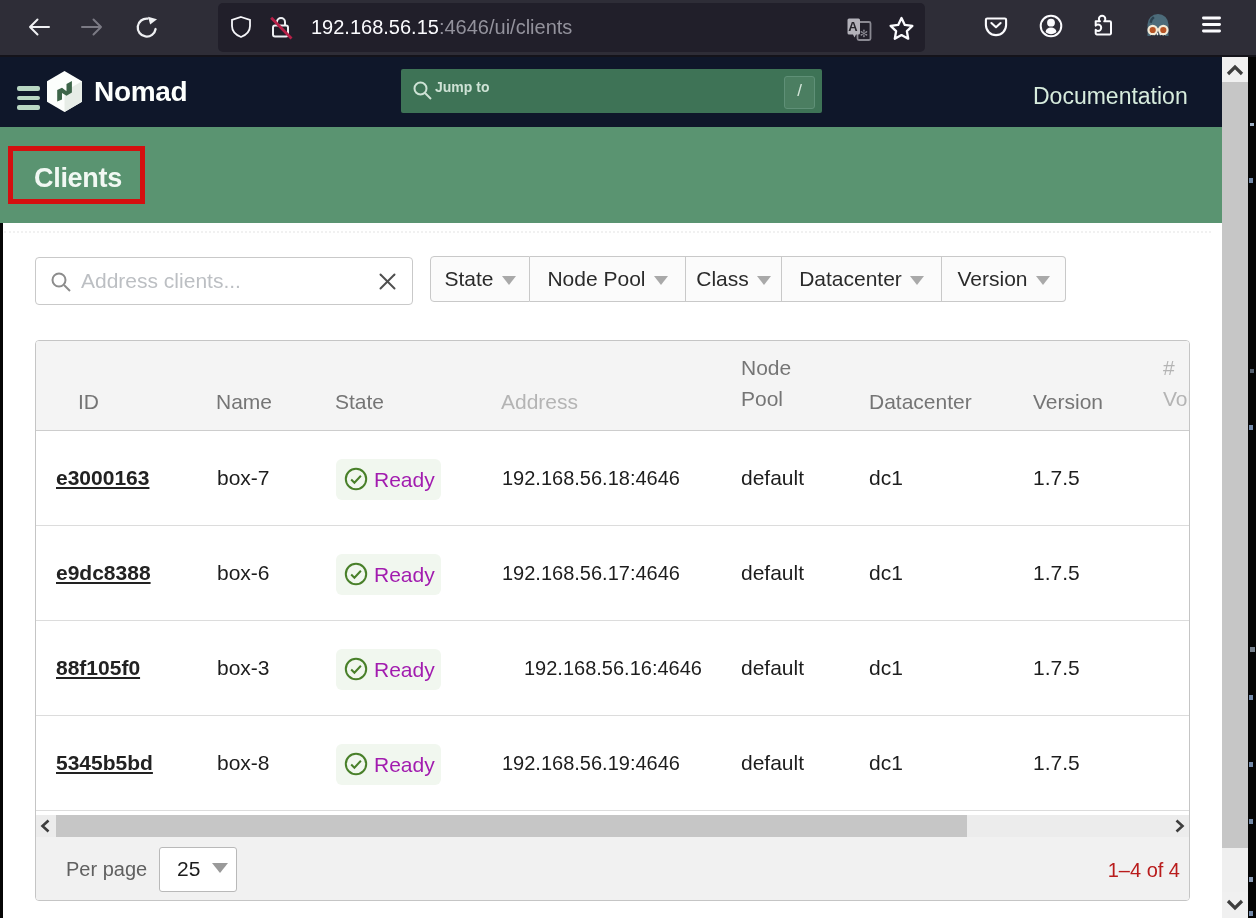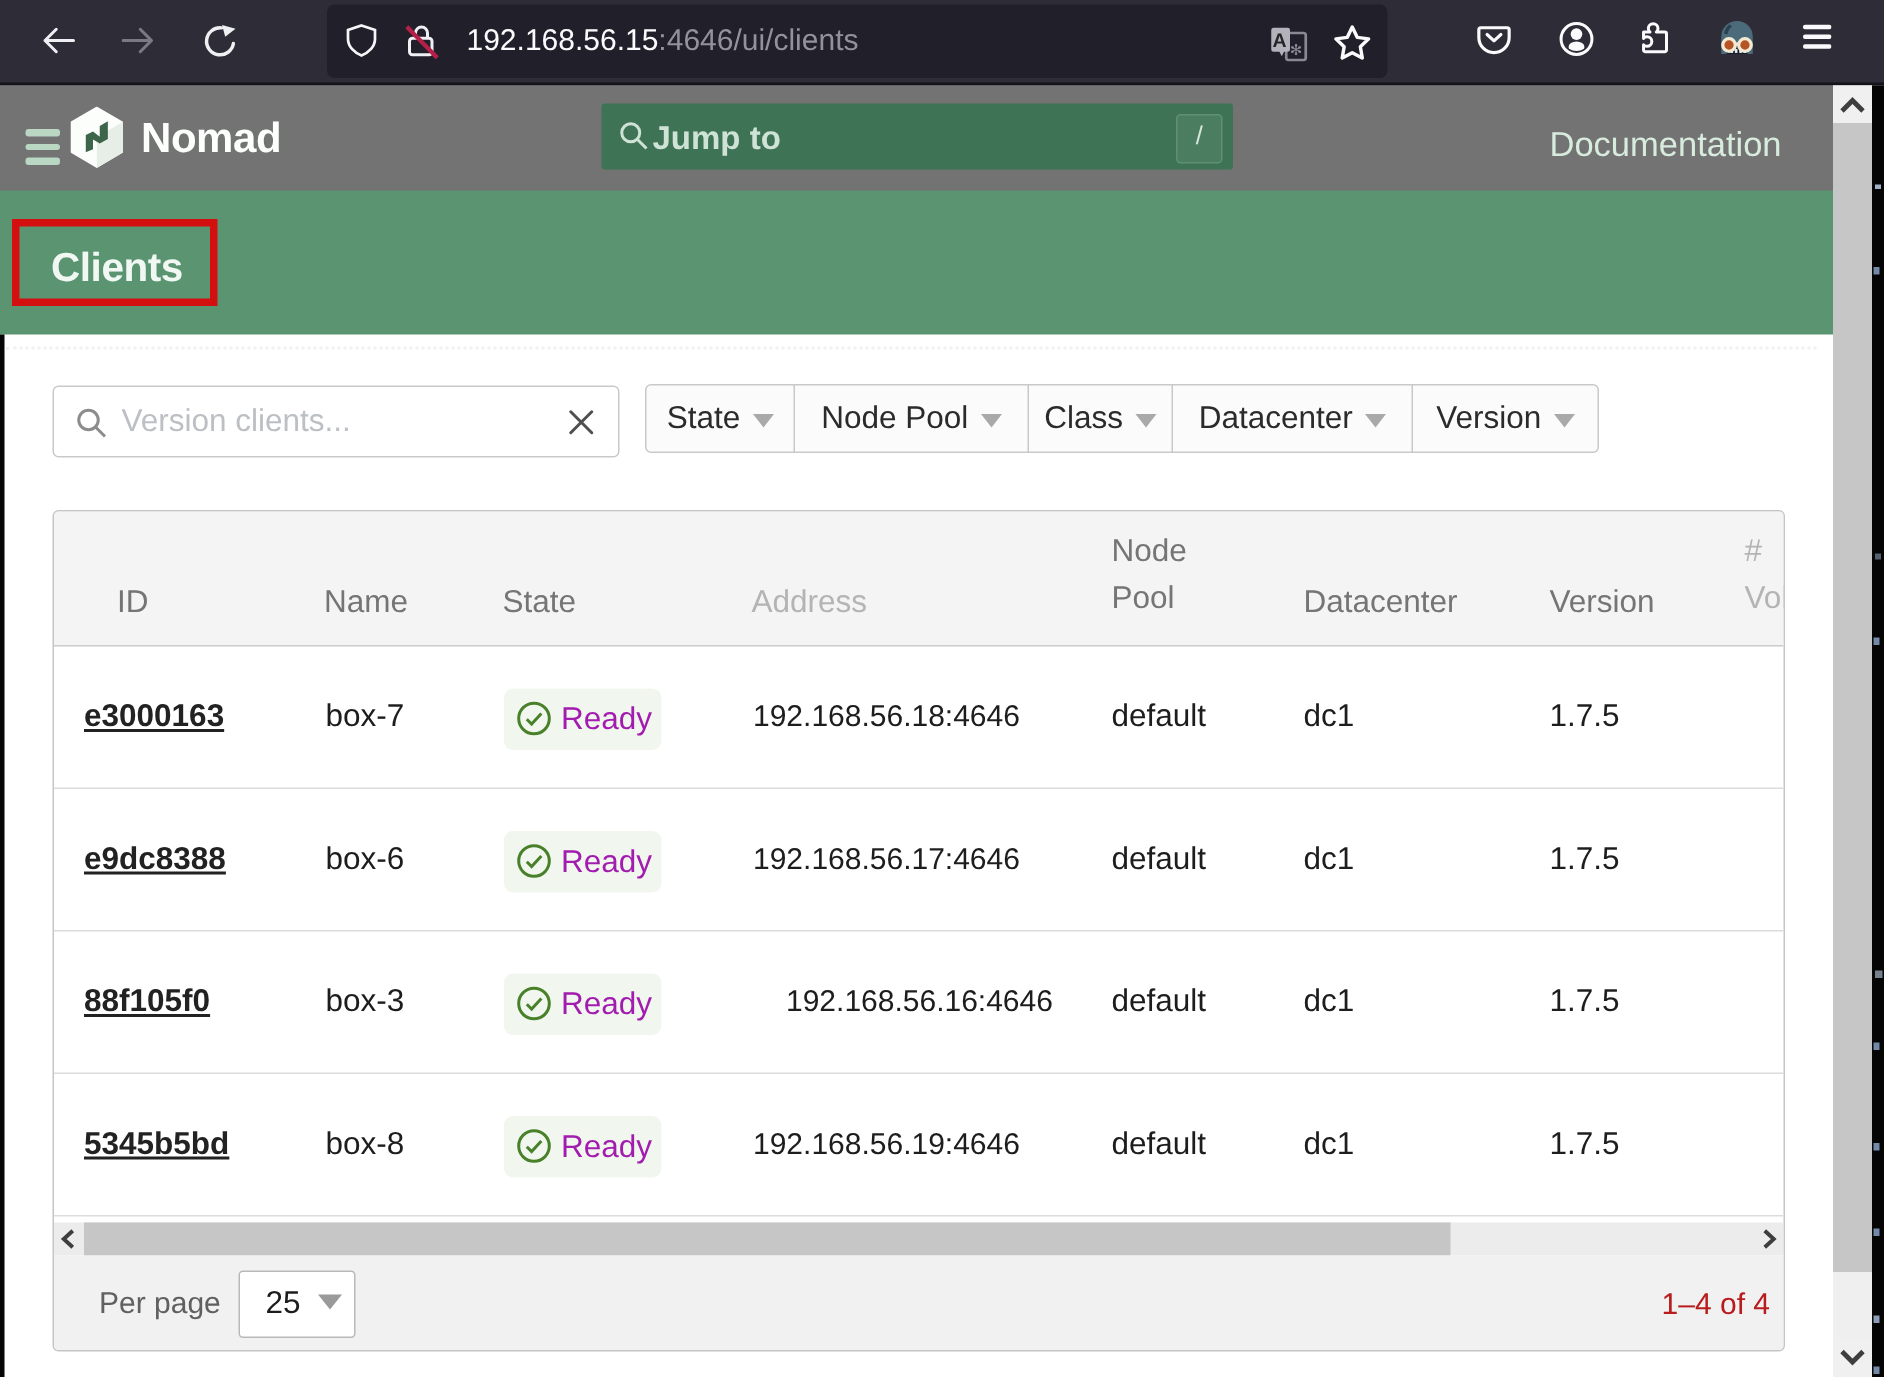--- a/index.html
+++ b/index.html
@@ -8,28 +8,28 @@
 .abs { position:absolute; }
 
 
 #chrome { position:absolute; left:0; top:0; width:1256px; height:57px; background:#2e2d37; }
 #chrome .botline { position:absolute; left:0; bottom:0; width:100%; height:2px; background:#14131a; }
 #urlbar { position:absolute; left:218px; top:3px; width:707px; height:49px; background:#211f2a; border-radius:5px; }
 #urltext { position:absolute; left:93px; top:13px; font-size:20px; color:#fbfbfe; white-space:nowrap; }
 #urltext .dim { color:#93929c; }
 
 
-#gtop { position:absolute; left:0; top:57px; width:1256px; height:83px; background:#737373; }
+#gtop { position:absolute; left:0; top:57px; width:1256px; height:83px; background:#0f172a; }
 #gsub { position:absolute; left:0; top:127px; width:1256px; height:96px; background:#5a9471; }
 #gtop, #gsub { color:#fff; }
 #navburger { position:absolute; left:17px; top:29px; width:23px; }
 #navburger div { height:4.5px; background:#b9d7c3; border-radius:2px; margin-bottom:5px; }
 #nomadtxt { position:absolute; left:94px; top:19px; font-size:28px; font-weight:bold; color:#fdfffd; letter-spacing:-0.3px; }
 #jumpbox { position:absolute; left:401px; top:12px; width:421px; height:44px; background:#3e7356; border-radius:2px; }
-#jumptxt { position:absolute; left:34px; top:10px; font-size:22px; font-weight:bold; color:#cee2d5; }
+#jumptxt { position:absolute; left:34px; top:10px; font-size:14px; font-weight:bold; color:#cee2d5; }
 #slashkey { position:absolute; right:7px; top:7px; width:31px; height:33px; background:#4b7e61; border:1px solid #5f9077; border-radius:3px; color:#d5e7db; font-size:17px; text-align:center; line-height:28px; }
 #doclink { position:absolute; left:1033px; top:26px; font-size:23px; color:#d7ecdd; }
 #clients-h { position:absolute; left:34px; top:36px; font-size:27px; font-weight:bold; color:#f1f8f3; letter-spacing:-0.3px; }
 #redbox { position:absolute; left:8px; top:19px; width:137px; height:58px; border:5px solid #d40f0f; }
 
 
 #leftblack { position:absolute; left:0; top:223px; width:3px; height:695px; background:#060606; }
 #dotline { position:absolute; left:4px; top:231px; width:1207px; height:0; border-top:2px dotted #f1f1f1; }
 
 #searchbox { position:absolute; left:35px; top:257px; width:378px; height:48px; background:#fff; border:1px solid #c9c9c9; border-radius:4px; }
@@ -172,21 +172,21 @@
 </div>
 
 <div id="leftblack"></div>
 <div id="dotline"></div>
 
 <div id="searchbox">
   <svg class="abs" style="left:14px;top:13px" width="22" height="22" viewBox="0 0 22 22" fill="none" stroke="#8c8c8c" stroke-width="2">
       <circle cx="9" cy="9" r="6.5"></circle>
       <line x1="14" y1="14" x2="20" y2="20"></line>
     </svg>
-  <div class="ph">Version clients...</div>
+  <div class="ph">Address clients...</div>
   <svg class="abs" style="right:16px;top:15px" width="17" height="17" viewBox="0 0 17 17" stroke="#4f4f4f" stroke-width="2" stroke-linecap="round">
       <line x1="1.5" y1="1.5" x2="15.5" y2="15.5"></line>
       <line x1="15.5" y1="1.5" x2="1.5" y2="15.5"></line>
     </svg>
 </div>
 <div id="filters">
   <div class="fbtn" style="width:100px">
       <span class="lb">State</span>
       <span class="car"></span>
     </div>

